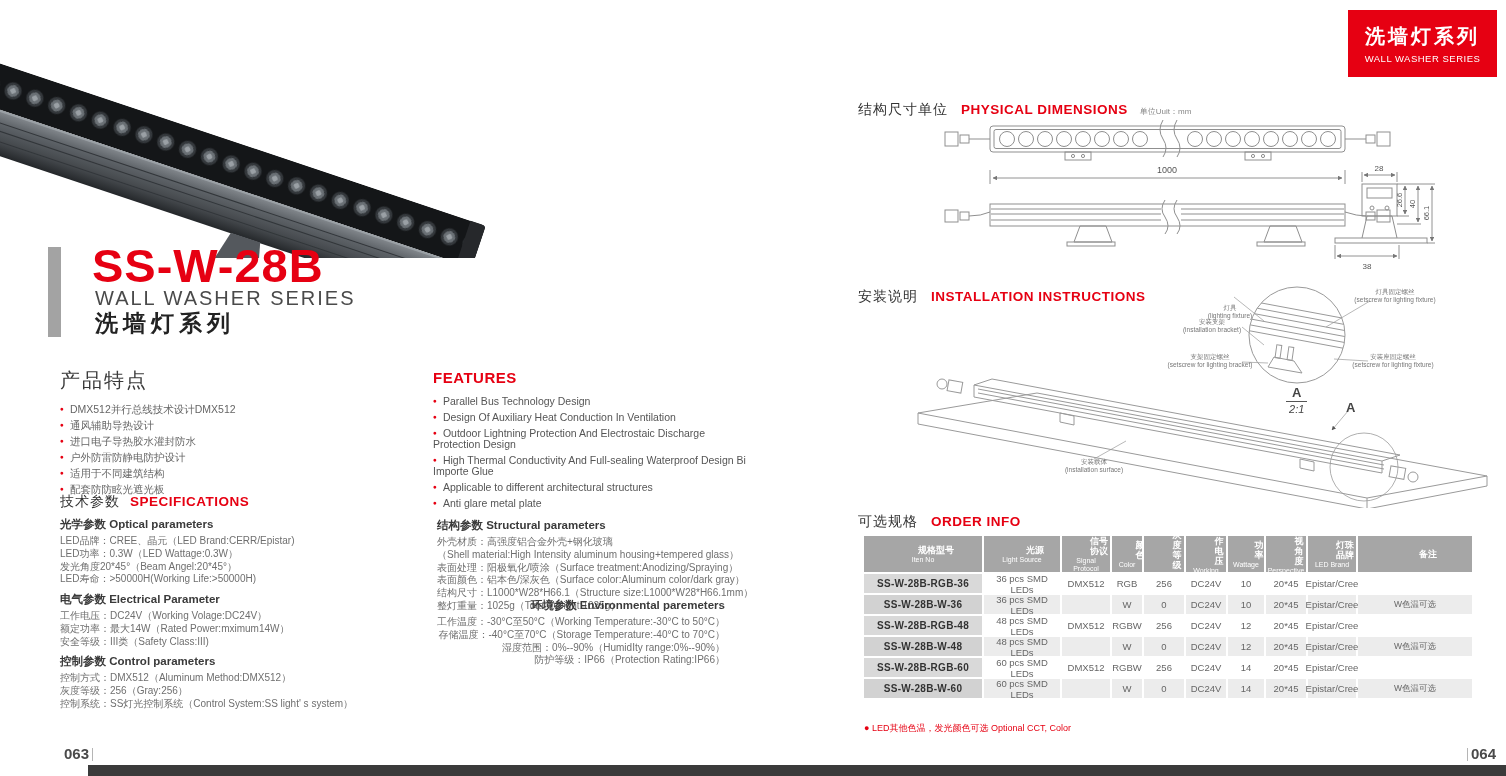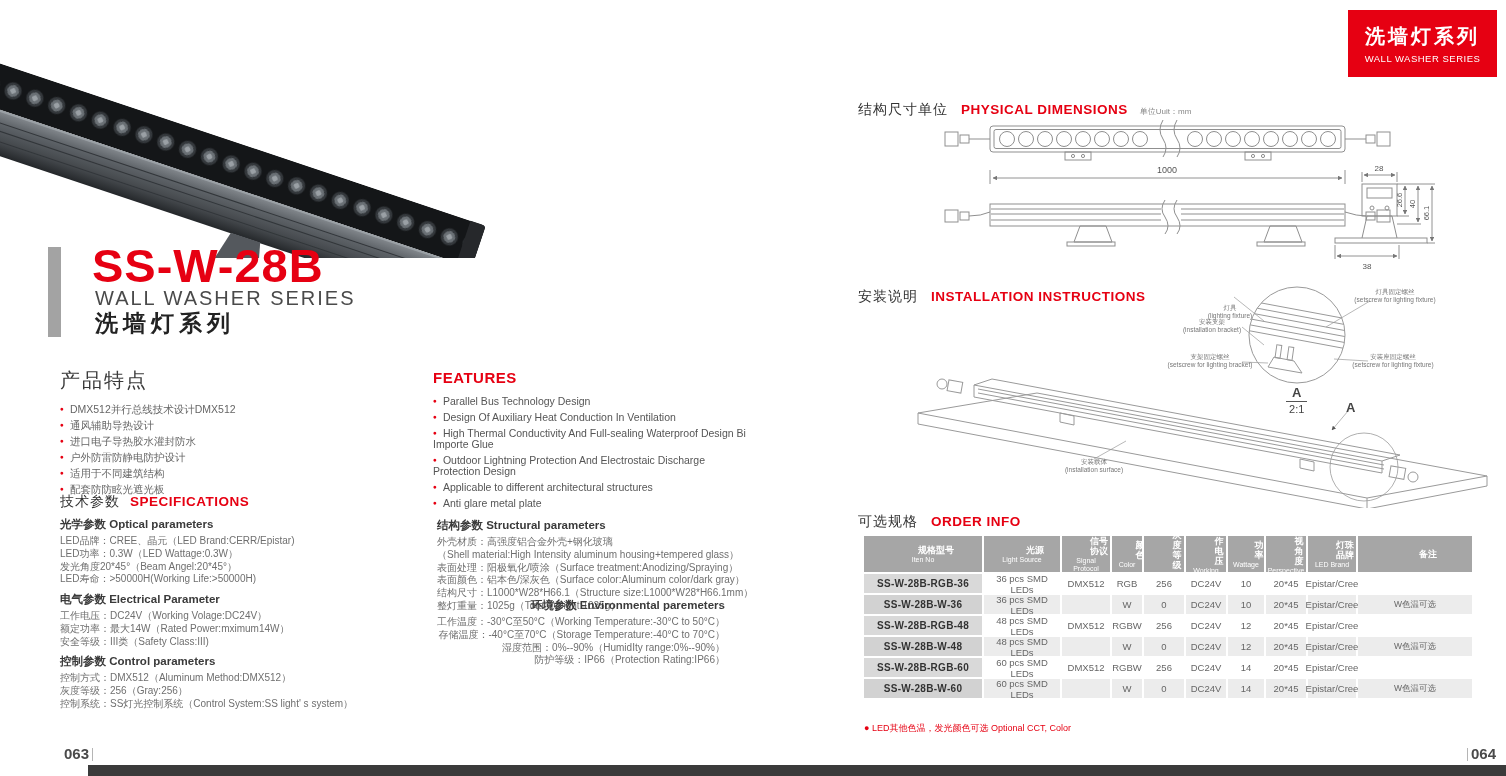--- a/index.html
+++ b/index.html
@@ -39,21 +39,21 @@
   .banner .en{display:block;margin-top:3px;font-size:9.5px;letter-spacing:.5px;}
   .rp-h .cn{font-size:14px;color:#333;letter-spacing:1px;margin-right:13px;}
   .rp-h .en{font-size:13.5px;font-weight:bold;color:#e60012;letter-spacing:.5px;}
   .rp-h .unit{font-size:8px;color:#888;margin-left:12px;}
   svg{display:block;}
   svg text{font-family:"Liberation Sans","DejaVu Sans",sans-serif;fill:#555;}
   .ins-label{position:absolute;transform:translateX(-50%);text-align:center;font-size:6.5px;
              color:#777;line-height:8px;white-space:nowrap;}
   .detail-mark{position:absolute;text-align:center;color:#444;}
   .detail-mark .l{display:block;font-size:13px;font-weight:bold;border-bottom:1px solid #555;padding:0 6px 1px;}
-  .detail-mark .s{display:block;font-size:11px;padding-top:1px;}
+  .detail-mark .s{display:block;font-size:11px;padding-top:1px;font-style:italic;}
   .section-a{position:absolute;font-size:13px;font-weight:bold;color:#444;}
   
   .order-table{left:864px;top:536px;width:608px;display:grid;
       grid-template-columns:118px 76px 48px 30px 40px 40px 36px 40px 48px 114px;
       gap:2px;}
   .oc{display:flex;flex-direction:column;align-items:center;justify-content:center;text-align:center;}
   .ohead{background:#a6a6a6;color:#fff;height:36px;}
   .ohead .hc{font-size:9px;font-weight:bold;line-height:10px;margin-left:26px;}
   .ohead .he{font-size:7px;line-height:8px;margin-top:1px;max-width:95%;}
   .ob{height:19px;font-size:9.5px;color:#666;}
@@ -98,22 +98,22 @@
     <li>适用于不同建筑结构</li>
     <li>配套防防眩光遮光板</li>
   </ul>
 </div>
 
 <div class="abs" style="left:433px;top:369px;">
   <div class="feat-en-h">FEATURES</div>
   <ul class="blist en">
     <li>Parallel Bus Technology Design</li>
     <li>Design Of Auxiliary Heat Conduction In Ventilation</li>
+    <li>Outdoor Lightning Protection And Electrostaic Discharge Protection Design</li>
     <li>High Thermal Conductivity And Full-sealing Waterproof Design Bi Importe Glue</li>
-    <li>Outdoor Lightning Protection And Electrostaic Discharge Protection Design</li>
     <li>Applicable to different architectural structures</li>
     <li>Anti glare metal plate</li>
   </ul>
 </div>
 
 <div class="abs spec-h" style="left:60px;top:492px;">
   <span class="cn">技术参数</span><span class="en">SPECIFICATIONS</span>
 </div>
 
 <div class="abs spec-sec" style="left:60px;top:517px;">

